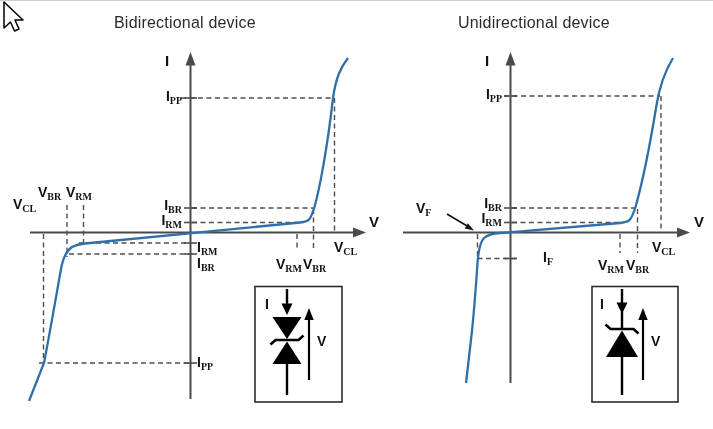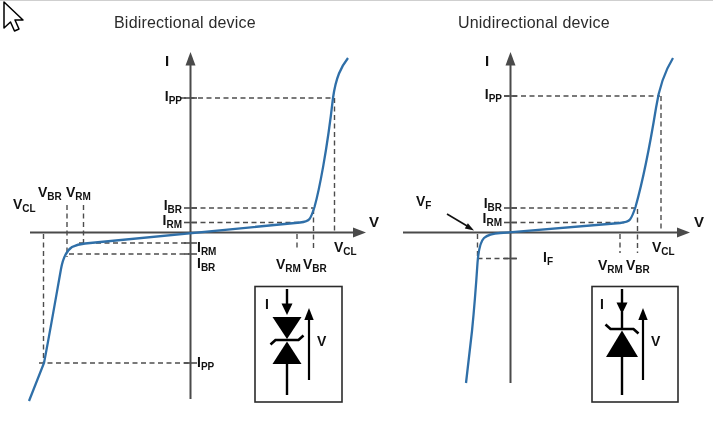--- a/index.html
+++ b/index.html
@@ -10,21 +10,21 @@
   }
   #figure-svg{position:absolute;left:0;top:0;}
   .title{
     position:absolute;font-size:16px;color:var(--title,#2b2b2b);
     white-space:nowrap;letter-spacing:0.2px;
   }
   .lbl{
     position:absolute;font-weight:bold;font-size:14px;color:var(--text,#111);
     white-space:nowrap;line-height:15px;
   }
-  .lbl .s{font-size:10px;vertical-align:-3px;letter-spacing:0;}
+  .lbl .s{font-size:10px;vertical-align:-3px;letter-spacing:0;font-family:Liberation Serif, serif;}
   .axis-lbl{font-size:15px;}
   .ra{text-align:right;width:52px;}
   .boxlbl{font-size:14px;}
 </style>
 </head>
 <body>
 
 <div id="screen">
 
   <svg id="figure-svg" width="713" height="429" viewBox="0 0 713 429">
@@ -160,21 +160,21 @@
   <div class="lbl" style="left:276px;top:256px"><span>V</span><span class="s">RM</span></div>
   <div class="lbl" style="left:303px;top:256px"><span>V</span><span class="s">BR</span></div>
   <div class="lbl" style="left:334px;top:239px"><span>V</span><span class="s">CL</span></div>
 
   <div class="lbl axis-lbl" style="left:485px;top:52px">I</div>
   <div class="lbl axis-lbl" style="left:694px;top:213px">V</div>
 
   <div class="lbl ra" style="left:450px;top:86px"><span>I</span><span class="s">PP</span></div>
   <div class="lbl ra" style="left:450px;top:195px"><span>I</span><span class="s">BR</span></div>
   <div class="lbl ra" style="left:450px;top:210px"><span>I</span><span class="s">RM</span></div>
-  <div class="lbl" style="left:416px;top:193px"><span>V</span><span class="s">F</span></div>
+  <div class="lbl" style="left:416px;top:200px"><span>V</span><span class="s">F</span></div>
   <div class="lbl" style="left:543px;top:249px"><span>I</span><span class="s">F</span></div>
   <div class="lbl" style="left:598px;top:257px"><span>V</span><span class="s">RM</span></div>
   <div class="lbl" style="left:626px;top:257px"><span>V</span><span class="s">BR</span></div>
   <div class="lbl" style="left:652px;top:239px"><span>V</span><span class="s">CL</span></div>
 
   <div class="lbl boxlbl" style="left:265px;top:296px">I</div>
   <div class="lbl boxlbl" style="left:317px;top:333px">V</div>
   <div class="lbl boxlbl" style="left:600px;top:296px">I</div>
   <div class="lbl boxlbl" style="left:651px;top:333px">V</div>
 

